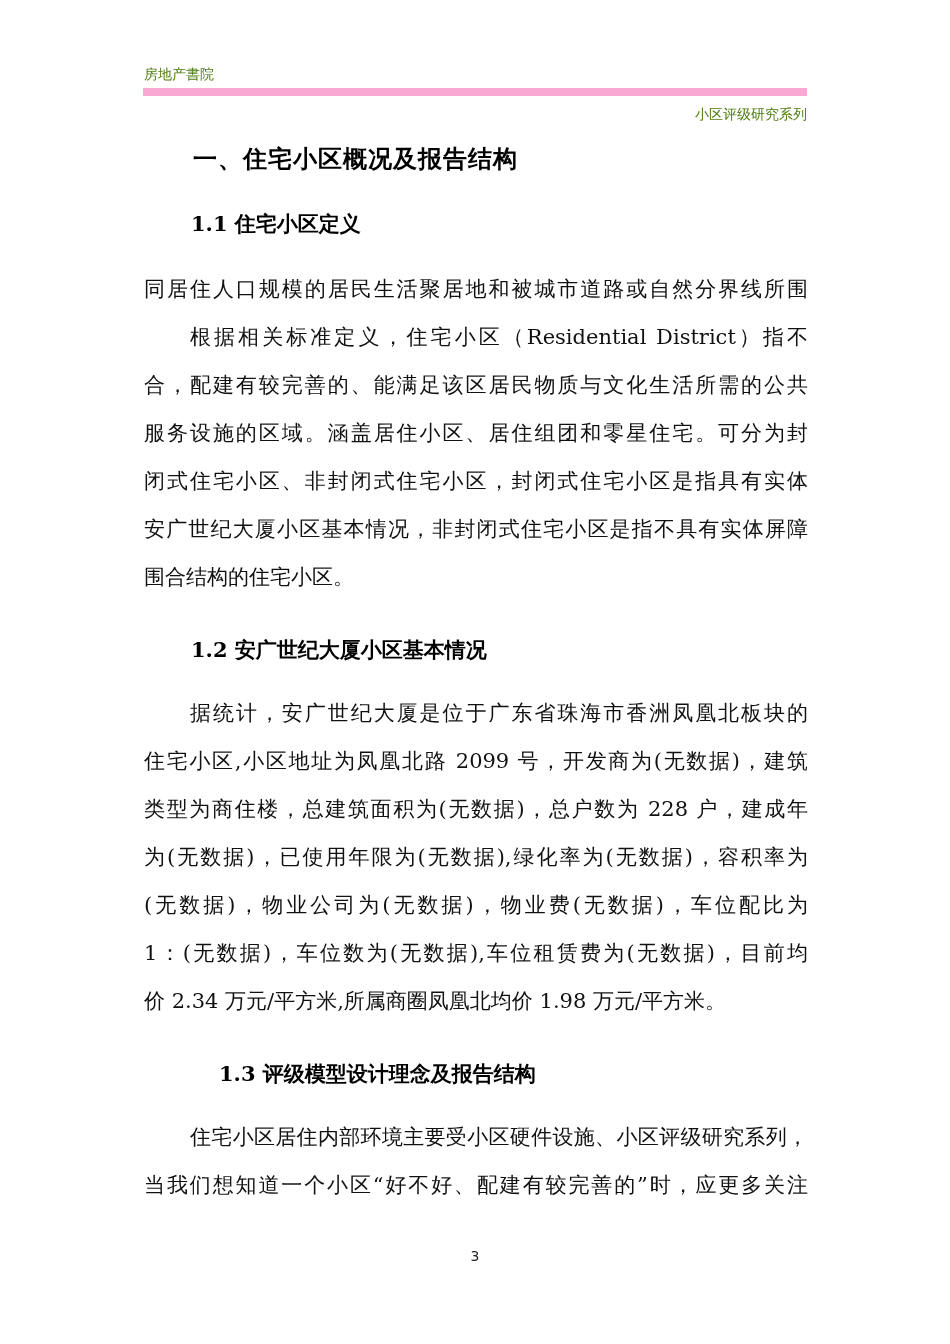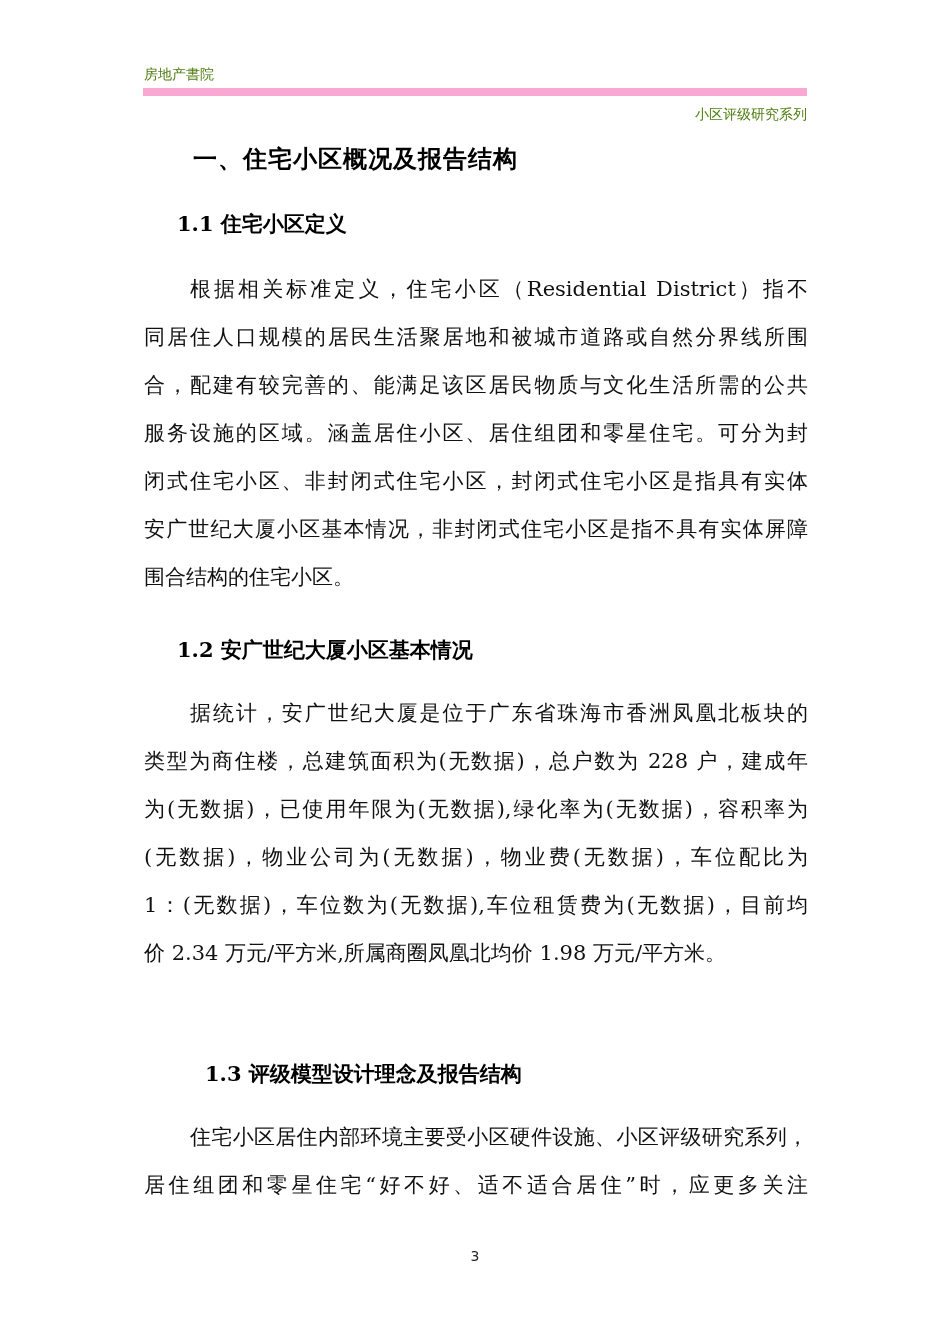--- a/index.html
+++ b/index.html
@@ -9,21 +9,21 @@
       border-bottom: 8px solid #f9a8d4;
       font-family: Liberation Serif, serif; font-size: 14px; color: #4d7c0f;
     }
     .header .left { position: absolute; left: 1px; top: 0; }
     .header .right { position: absolute; right: 0; top: 0; margin-top: 40px; }
     .h1 {
       position: absolute; left: 193px; top: 143px;
       font-family: "DejaVu Sans", sans-serif; font-size: 24px; font-weight: bold; letter-spacing: 1px;
     }
     .h2 {
-      position: absolute; left: 177px;
+      position: absolute; left: 191px;
       font-family: "DejaVu Serif", serif; font-size: 21px; font-weight: bold;
     }
     .para {
       position: absolute; left: 144px; width: 664px;
       font-family: "DejaVu Serif", serif; font-size: 21px; line-height: 48px;
       color: #111;
     }
     .line { display: block; white-space: nowrap; text-align: justify; text-align-last: justify; height: 48px; }
     .line.last { text-align-last: left; }
     .line.indent { padding-left: 46px; }
@@ -37,38 +37,39 @@
 
 <div class="header">
   <span class="left">房地产書院</span>
   <span class="right">小区评级研究系列</span>
 </div>
 
 <div class="h1">一、住宅小区概况及报告结构</div>
 
 <div class="h2" style="top:210px;">1.1 住宅小区定义</div>
 <div class="para" style="top:265px;">
+  <span class="line">同居住人口规模的居民生活聚居地和被城市道路或自然分界线所围</span>
   <span class="line indent">根据相关标准定义，住宅小区（Residential District）指不</span>
-  <span class="line">同居住人口规模的居民生活聚居地和被城市道路或自然分界线所围</span>
   <span class="line">合，配建有较完善的、能满足该区居民物质与文化生活所需的公共</span>
   <span class="line">服务设施的区域。涵盖居住小区、居住组团和零星住宅。可分为封</span>
   <span class="line">闭式住宅小区、非封闭式住宅小区，封闭式住宅小区是指具有实体</span>
   <span class="line">安广世纪大厦小区基本情况，非封闭式住宅小区是指不具有实体屏障</span>
   <span class="line last">围合结构的住宅小区。</span>
 </div>
 
 <div class="h2" style="top:636px;text-align:center;">1.2 安广世纪大厦小区基本情况</div>
 <div class="para" style="top:689px;">
   <span class="line indent">据统计，安广世纪大厦是位于广东省珠海市香洲凤凰北板块的</span>
+  <span class="line">住宅小区,小区地址为凤凰北路 2099 号，开发商为(无数据)，建筑</span>
   <span class="line">类型为商住楼，总建筑面积为(无数据)，总户数为 228 户，建成年</span>
   <span class="line">为(无数据)，已使用年限为(无数据),绿化率为(无数据)，容积率为</span>
   <span class="line">(无数据)，物业公司为(无数据)，物业费(无数据)，车位配比为</span>
   <span class="line">1：(无数据)，车位数为(无数据),车位租赁费为(无数据)，目前均</span>
   <span class="line last">价 2.34 万元/平方米,所属商圈凤凰北均价 1.98 万元/平方米。</span>
 </div>
 
 <div class="h2" style="top:1060px;margin-left:28px;">1.3 评级模型设计理念及报告结构</div>
 <div class="para" style="top:1113px;">
   <span class="line indent">住宅小区居住内部环境主要受小区硬件设施、小区评级研究系列，</span>
-  <span class="line">居住组团和零星住宅“好不好、适不适合居住”时，应更多关注</span>
+  <span class="line">当我们想知道一个小区“好不好、配建有较完善的”时，应更多关注</span>
 </div>
 
 <div class="page-num">3</div>
 
 </body></html>

